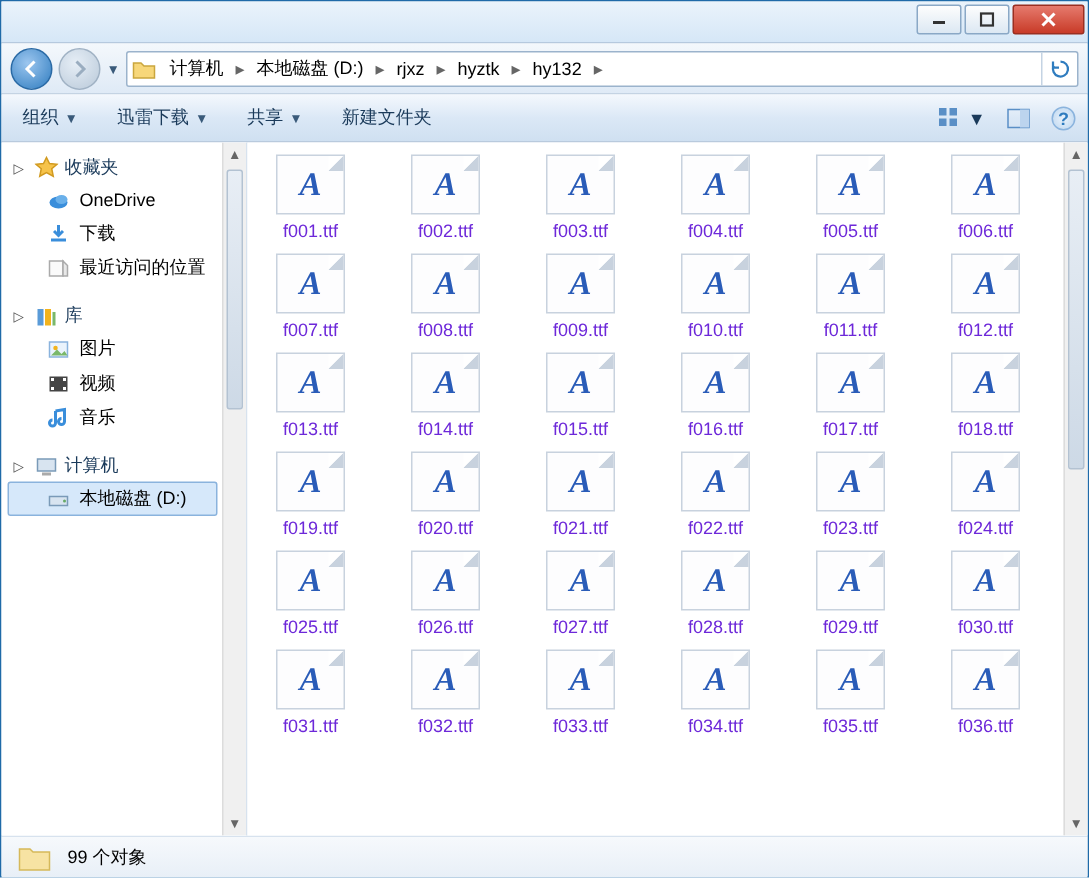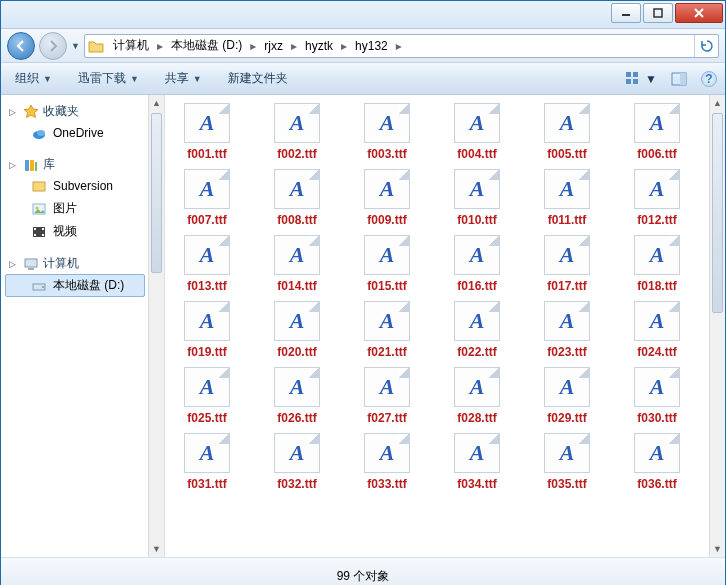--- a/index.html
+++ b/index.html
@@ -41,22 +41,22 @@
 .content { flex:1; overflow:hidden; position:relative; background:#fff; }
 .ctscroll { width:16px; position:absolute; right:0; top:0; bottom:0; background:#f0f0f0; border-left:1px solid #dcdcdc; display:flex; flex-direction:column; }
 .ctscroll .arr { height:16px; display:flex; align-items:center; justify-content:center; color:#666; font-size:9px; }
 .ctscroll .thumb { flex:0 0 200px; margin:2px; background:linear-gradient(#e8eef5,#cdd9e6); border:1px solid #b3c2d2; border-radius:2px; }
 .ctscroll .track { flex:1; }
 .files { padding:8px 4px 0 12px; display:flex; flex-wrap:wrap; gap:8px 30px; width: calc(100% - 16px); align-content:flex-start; }
 .file { width:60px; display:flex; flex-direction:column; align-items:center; gap:4px; }
 .fthumb { width:46px; height:40px; border:1px solid #c8d2de; background:#fdfdfe; position:relative; display:flex; align-items:center; justify-content:center; }
 .fthumb::before { content:""; position:absolute; top:0; right:0; width:10px; height:10px; background:linear-gradient(135deg,#fff 48%,#c8d2de 50%); }
 .fthumb .A { font-family: Georgia, serif; font-weight:bold; font-size:22px; color:#2a5cb8; font-style:italic; }
-.fname { font-size:12px; color:#b91c1c; white-space:nowrap;font-weight:bold; }
-.status { height:28px; border-top:1px solid #d7e2ee; background:linear-gradient(#f6f9fc,#e8eff7); display:flex; align-items:center; padding:0 10px; gap:10px;flex-direction:column; }
+.fname { font-size:12px; color:#6d28d9; white-space:nowrap; }
+.status { height:28px; border-top:1px solid #d7e2ee; background:linear-gradient(#f6f9fc,#e8eff7); display:flex; align-items:center; padding:0 10px; gap:10px; }
 .foldericon { width:24px;height:20px; }
 </style>
 </head>
 <body>
 
 <div class="window">
   <div class="titlebar">
     <div class="tbtn">
         <svg width="10" height="10">
           <line x1="1" y1="7" x2="9" y2="7" stroke="#333" stroke-width="2"></line>
@@ -166,40 +166,50 @@
             </div>
             <div class="titem">
               <span class="ticon">
                 <svg width="16" height="16">
                   <ellipse cx="8" cy="10" rx="6" ry="4" fill="#3a8edb"></ellipse>
                   <ellipse cx="10" cy="8" rx="4" ry="3" fill="#6ab0ea"></ellipse>
                 </svg>
               </span>
               <span>OneDrive</span>
             </div>
+            <div class="titem">
+              <span class="ticon">
+                <svg width="16" height="16">
+                  <path d="M8 2v7M5 6l3 3 3-3" stroke="#3a8edb" fill="none" stroke-width="2"></path>
+                  <rect x="3" y="11" width="10" height="2" fill="#3a8edb"></rect>
+                </svg>
+              </span>
+              <span>下载</span>
+            </div>
+            <div class="titem">
+              <span class="ticon">
+                <svg width="16" height="16">
+                  <rect x="2" y="3" width="9" height="10" fill="#fafafa" stroke="#aaa"></rect>
+                  <path d="M11 3l3 3v7h-3z" fill="#e8e8e8" stroke="#aaa"></path>
+                </svg>
+              </span>
+              <span>最近访问的位置</span>
+            </div>
           </div>
           <div class="tgroup">
             <div class="thead">
               <span class="tri">▷</span>
               <span class="ticon">
                 <svg width="16" height="16">
                   <rect x="2" y="3" width="4" height="11" fill="#5a9bd8"></rect>
                   <rect x="7" y="3" width="4" height="11" fill="#f3b31c"></rect>
                   <rect x="12" y="5" width="2" height="9" fill="#7ab86a"></rect>
                 </svg>
               </span>
               <span>库</span>
-            </div>
-            <div class="titem">
-              <span class="ticon">
-                <svg width="16" height="16">
-                  <rect x="2" y="4" width="12" height="9" fill="#f7d77a" stroke="#caa63e"></rect>
-                </svg>
-              </span>
-              <span>Subversion</span>
             </div>
             <div class="titem">
               <span class="ticon">
                 <svg width="16" height="16">
                   <rect x="2" y="3" width="12" height="10" fill="#eaf3fc" stroke="#8ab3dd"></rect>
                   <circle cx="6" cy="7" r="1.5" fill="#f3b31c"></circle>
                   <path d="M3 12l4-4 3 3 2-2 2 3z" fill="#7ab86a"></path>
                 </svg>
               </span>
               <span>图片</span>
@@ -208,20 +218,29 @@
               <span class="ticon">
                 <svg width="16" height="16">
                   <rect x="2" y="3" width="12" height="10" fill="#444"></rect>
                   <rect x="3" y="4" width="2" height="2" fill="#fff"></rect>
                   <rect x="3" y="10" width="2" height="2" fill="#fff"></rect>
                   <rect x="11" y="4" width="2" height="2" fill="#fff"></rect>
                   <rect x="11" y="10" width="2" height="2" fill="#fff"></rect>
                 </svg>
               </span>
               <span>视频</span>
+            </div>
+            <div class="titem">
+              <span class="ticon">
+                <svg width="16" height="16">
+                  <path d="M6 3v8a2 2 0 1 1-2-2" fill="none" stroke="#3a8edb" stroke-width="2"></path>
+                  <path d="M6 3l6-1v8a2 2 0 1 1-2-2" fill="none" stroke="#3a8edb" stroke-width="2"></path>
+                </svg>
+              </span>
+              <span>音乐</span>
             </div>
           </div>
           <div class="tgroup">
             <div class="thead">
               <span class="tri">▷</span>
               <span class="ticon">
                 <svg width="16" height="16">
                   <rect x="2" y="3" width="12" height="8" fill="#d8e4f0" stroke="#7a9ab8"></rect>
                   <rect x="5" y="12" width="6" height="2" fill="#aaa"></rect>
                 </svg>

